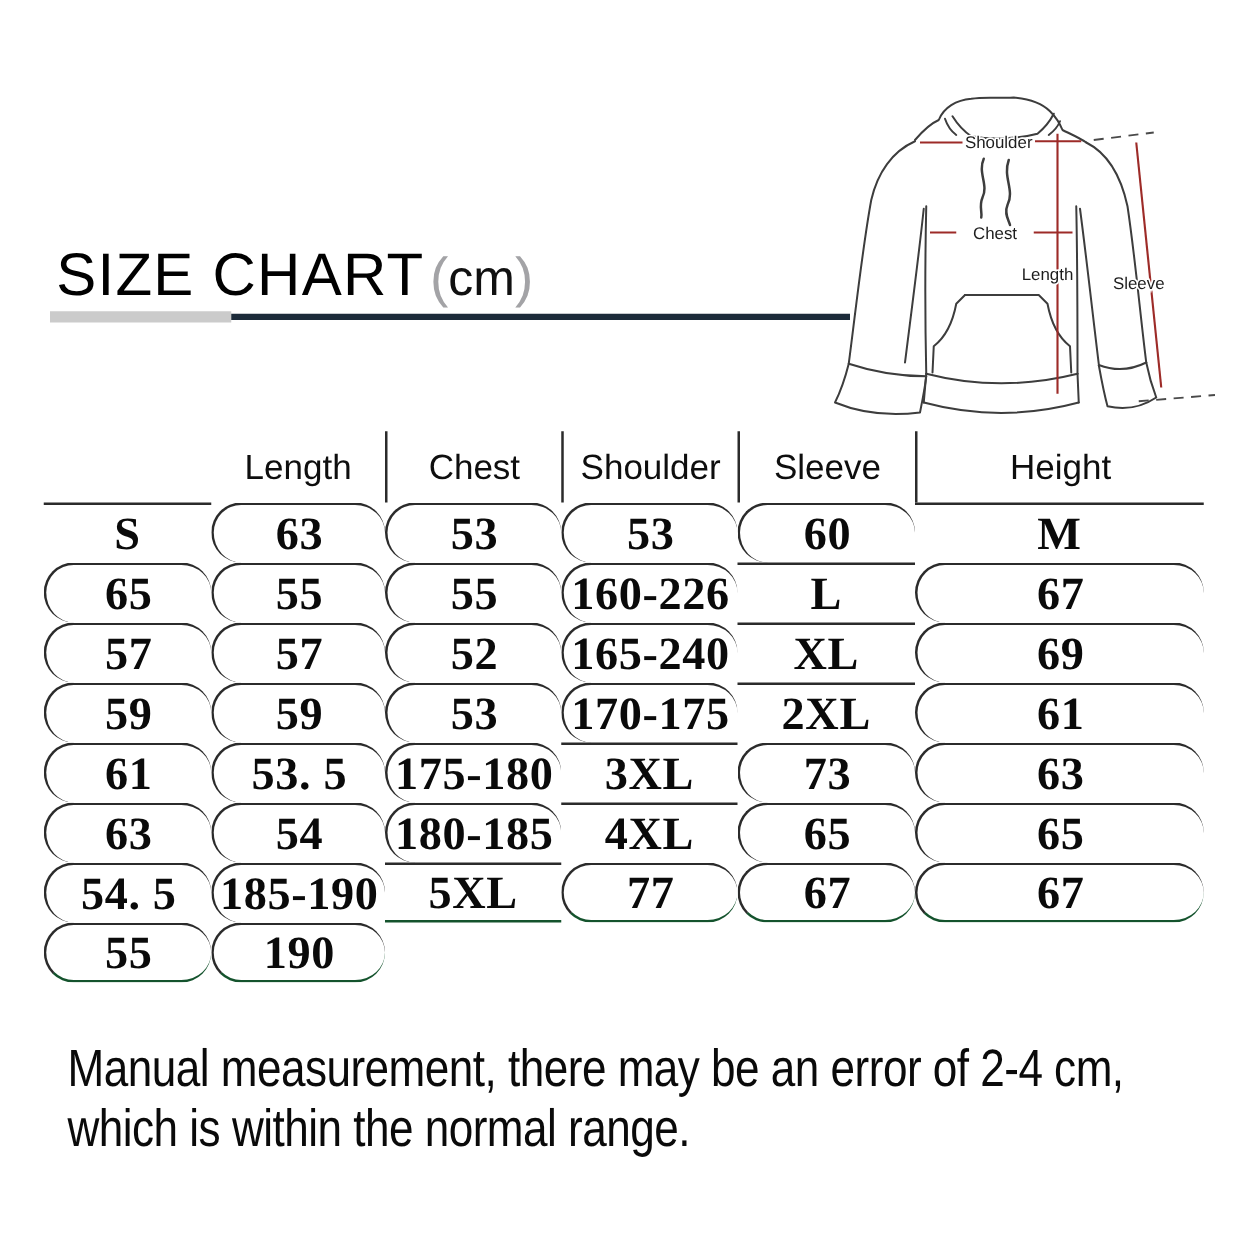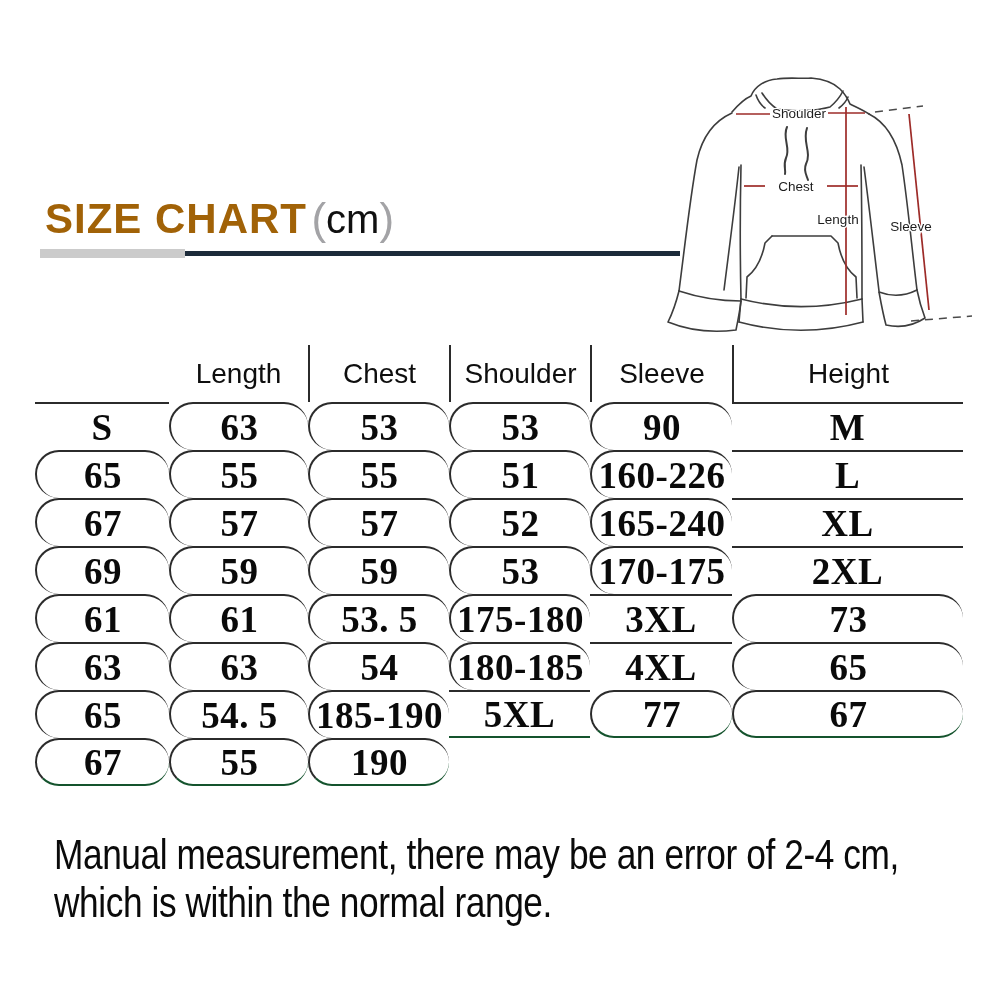--- a/index.html
+++ b/index.html
@@ -5,21 +5,21 @@
   * { margin:0; padding:0; box-sizing:border-box; }
   html,body { background:#fff; }
   .page {
     position:relative; width:1000px; height:1000px; background:#ffffff;
     font-family:"Liberation Sans", sans-serif; overflow:hidden;
   }
 
   
   .title-row { position:absolute; left:45px; top:193px; height:48px; white-space:nowrap; }
   .title-main {
-    font-size:42px; font-weight:700; letter-spacing:1px; color:#a16207;
+    font-size:48px; font-weight:400; letter-spacing:1px; color:#000000;
     font-family:"Liberation Sans", sans-serif;
   }
   .title-paren { font-size:44px; font-weight:400; color:#a3a3a6; position:relative; top:1px; }
   .title-unit { font-size:40px; font-weight:400; color:#101010; margin:0 0; }
   .rule-gray { position:absolute; left:40px; top:249px; width:145px; height:9px; background:#cbcbcb; }
   .rule-navy { position:absolute; left:185px; top:251px; width:495px; height:5px; background:#1c2b3a; }
 
   
   .hoodie { position:absolute; left:650px; top:55px; width:330px; height:300px; }
   .hoodie path, .hoodie line { fill:none; }
@@ -136,27 +136,26 @@
     <div class="cell th">Length</div>
     <div class="cell th div">Chest</div>
     <div class="cell th div">Shoulder</div>
     <div class="cell th div">Sleeve</div>
     <div class="cell th div">Height</div>
 
     <div class="cell td">S</div>
     <div class="cell td div">63</div>
     <div class="cell td div">53</div>
     <div class="cell td div">53</div>
-    <div class="cell td div">90</div>
+    <div class="cell td div">60</div>
 
     <div class="cell td">M</div>
     <div class="cell td div">65</div>
     <div class="cell td div">55</div>
     <div class="cell td div">55</div>
-    <div class="cell td div">51</div>
     <div class="cell td div">160-226</div>
 
     <div class="cell td">L</div>
     <div class="cell td div">67</div>
     <div class="cell td div">57</div>
     <div class="cell td div">57</div>
     <div class="cell td div">52</div>
     <div class="cell td div">165-240</div>
 
     <div class="cell td">XL</div>

